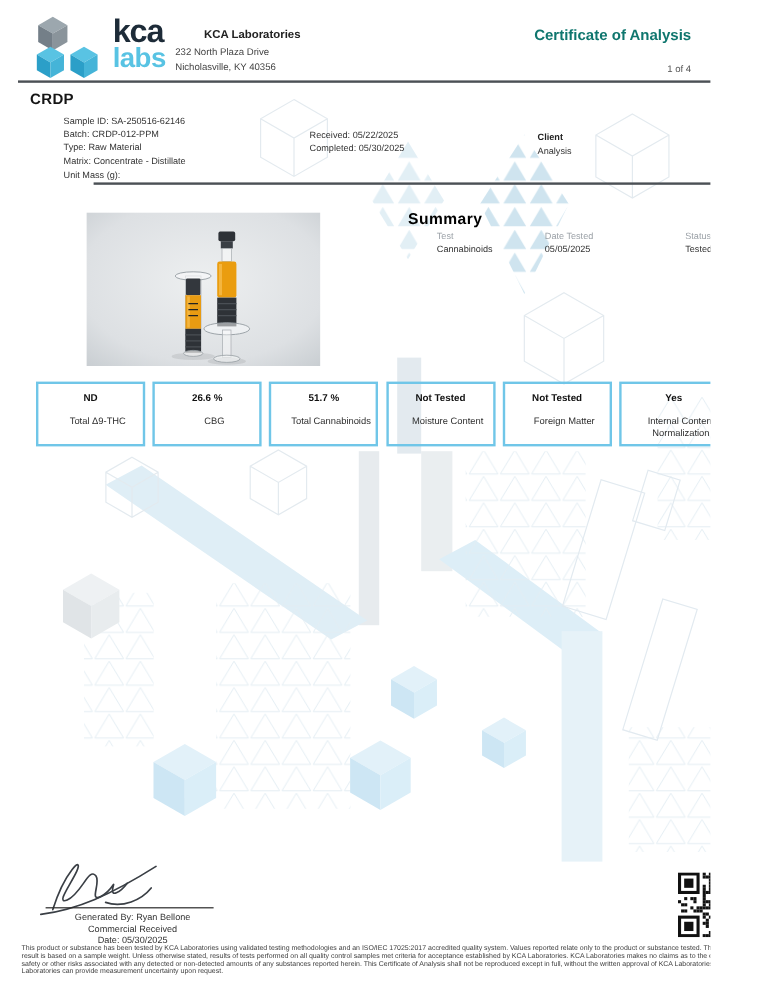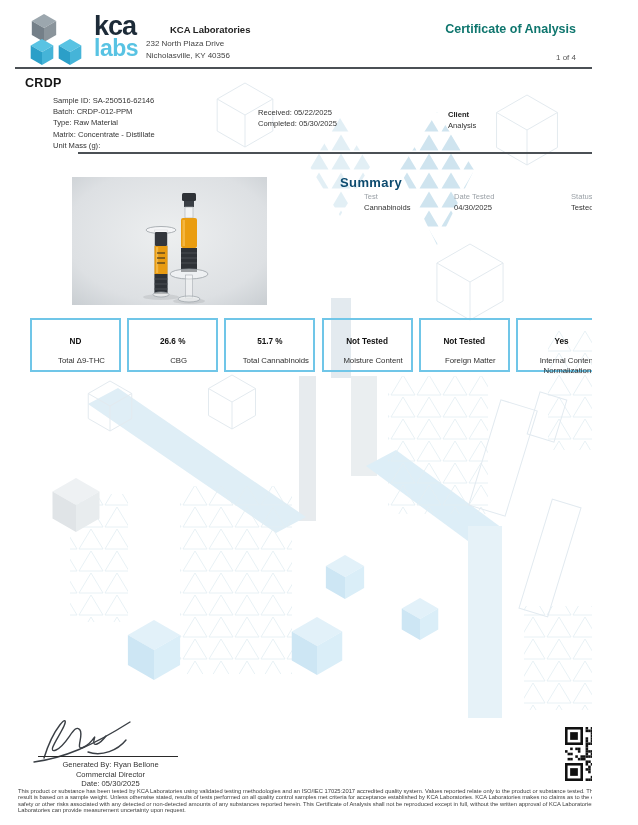--- a/index.html
+++ b/index.html
@@ -27,30 +27,30 @@
   
   .sample-name{left:25px;top:76px;font-size:12.5px;font-weight:bold;color:#151515;letter-spacing:0.3px;}
   .sample-details{left:41px;top:95px;font-size:7.6px;color:#333;line-height:11.2px;margin-left:12px;}
   .dates-block{left:258px;top:107px;font-size:7.6px;color:#333;line-height:11.2px;}
   .client-block{left:448px;top:109px;font-size:7.6px;line-height:11px;}
   .client-label{font-weight:bold;color:#222;}
   .client-name{color:#333;}
   
   .photo{left:72px;top:177px;width:195px;height:128px;}
   
-  .summary-title{left:340px;top:175px;font-size:13px;font-weight:bold;color:#0c4a6e;letter-spacing:0.4px;}
+  .summary-title{left:340px;top:175px;font-size:13px;font-weight:bold;color:#000000;letter-spacing:0.4px;}
   .sum-col{top:192px;font-size:7.6px;line-height:10.5px;margin-left:24px;}
   .sum-col .lbl{color:#9ba1a7;}
   .sum-col .val{color:#333;}
   .sum-c1{left:340px;} .sum-c2{left:430px;} .sum-c3{left:547px;}
   
   .results-row{left:30px;top:318px;width:577px;display:flex;justify-content:space-between;}
   .result-box{
     box-sizing:border-box;width:91px;height:54px;border:2px solid #70c6e8;background:transparent;
-    display:flex;flex-direction:column;align-items:center;padding-top:17px;text-align:center;
+    display:flex;flex-direction:column;align-items:center;padding-top:7px;text-align:center;
   }
   .result-value{font-size:8.2px;font-weight:bold;color:#111;line-height:10px;}
   .result-label{font-size:7.8px;color:#2e2e2e;line-height:9.5px;margin-top:9px;padding:0 3px;margin-left:12px;}
   
   .sig-svg{left:30px;top:712px;}
   .sig-line{left:38px;top:756px;width:140px;height:1.2px;background:#2a2a2a;}
   .sig-text{left:18px;top:760px;width:185px;text-align:center;font-size:7.6px;color:#333;line-height:9.5px;}
   .qr{left:565px;top:727px;}
   .disclaimer{left:18px;top:788px;width:604px;font-size:5.8px;line-height:6.3px;color:#3d3d3d;}
 </style>
@@ -218,21 +218,21 @@
     <ellipse cx="89" cy="117.5" rx="8" ry="2.5" fill="rgba(240,240,240,0.7)" stroke="#9aa1a6" stroke-width="0.7"></ellipse>
   </svg>
 
   <div class="abs summary-title">Summary</div>
   <div class="abs sum-col sum-c1">
     <div class="lbl">Test</div>
     <div class="val">Cannabinoids</div>
   </div>
   <div class="abs sum-col sum-c2">
     <div class="lbl">Date Tested</div>
-    <div class="val">04/30/2025</div>
+    <div class="val">05/05/2025</div>
   </div>
   <div class="abs sum-col sum-c3">
     <div class="lbl">Status</div>
     <div class="val">Tested</div>
   </div>
 
   <div class="abs results-row">
     <div class="result-box">
       <div class="result-value">ND</div>
       <div class="result-label">Total Δ9-THC</div>
@@ -262,21 +262,21 @@
   <svg class="abs sig-svg" width="130" height="52" viewBox="0 0 130 52" aria-hidden="true">
     <g fill="none" stroke="#3a3f45" stroke-width="1.4" stroke-linecap="round">
       <path d="M14,46 C24,14 40,0 34,14 C29,25 16,42 26,38 C38,33 44,10 50,18 C54,24 44,40 54,35 C64,30 66,20 64,28 C62,36 70,32 76,24"></path>
       <path d="M4,50 C34,46 62,34 100,10"></path>
       <path d="M58,40 C72,45 88,38 96,28"></path>
     </g>
   </svg>
   <div class="abs sig-line"></div>
   <div class="abs sig-text">
     <div>Generated By: Ryan Bellone</div>
-    <div>Commercial Director</div>
+    <div>Commercial Received</div>
     <div>Date: 05/30/2025</div>
   </div>
 
   <svg id="qr-svg" class="abs qr" width="54" height="54" viewBox="0 0 54 54" aria-hidden="true">
       <rect width="54" height="54" fill="#fff"></rect>
       <rect x="20.571428571428573" y="0" width="2.5714285714285716" height="2.5714285714285716" fill="#111"></rect>
       <rect x="25.714285714285715" y="0" width="2.5714285714285716" height="2.5714285714285716" fill="#111"></rect>
       <rect x="28.28571428571429" y="0" width="2.5714285714285716" height="2.5714285714285716" fill="#111"></rect>
       <rect x="30.85714285714286" y="0" width="2.5714285714285716" height="2.5714285714285716" fill="#111"></rect>
       <rect x="20.571428571428573" y="2.5714285714285716" width="2.5714285714285716" height="2.5714285714285716" fill="#111"></rect>

